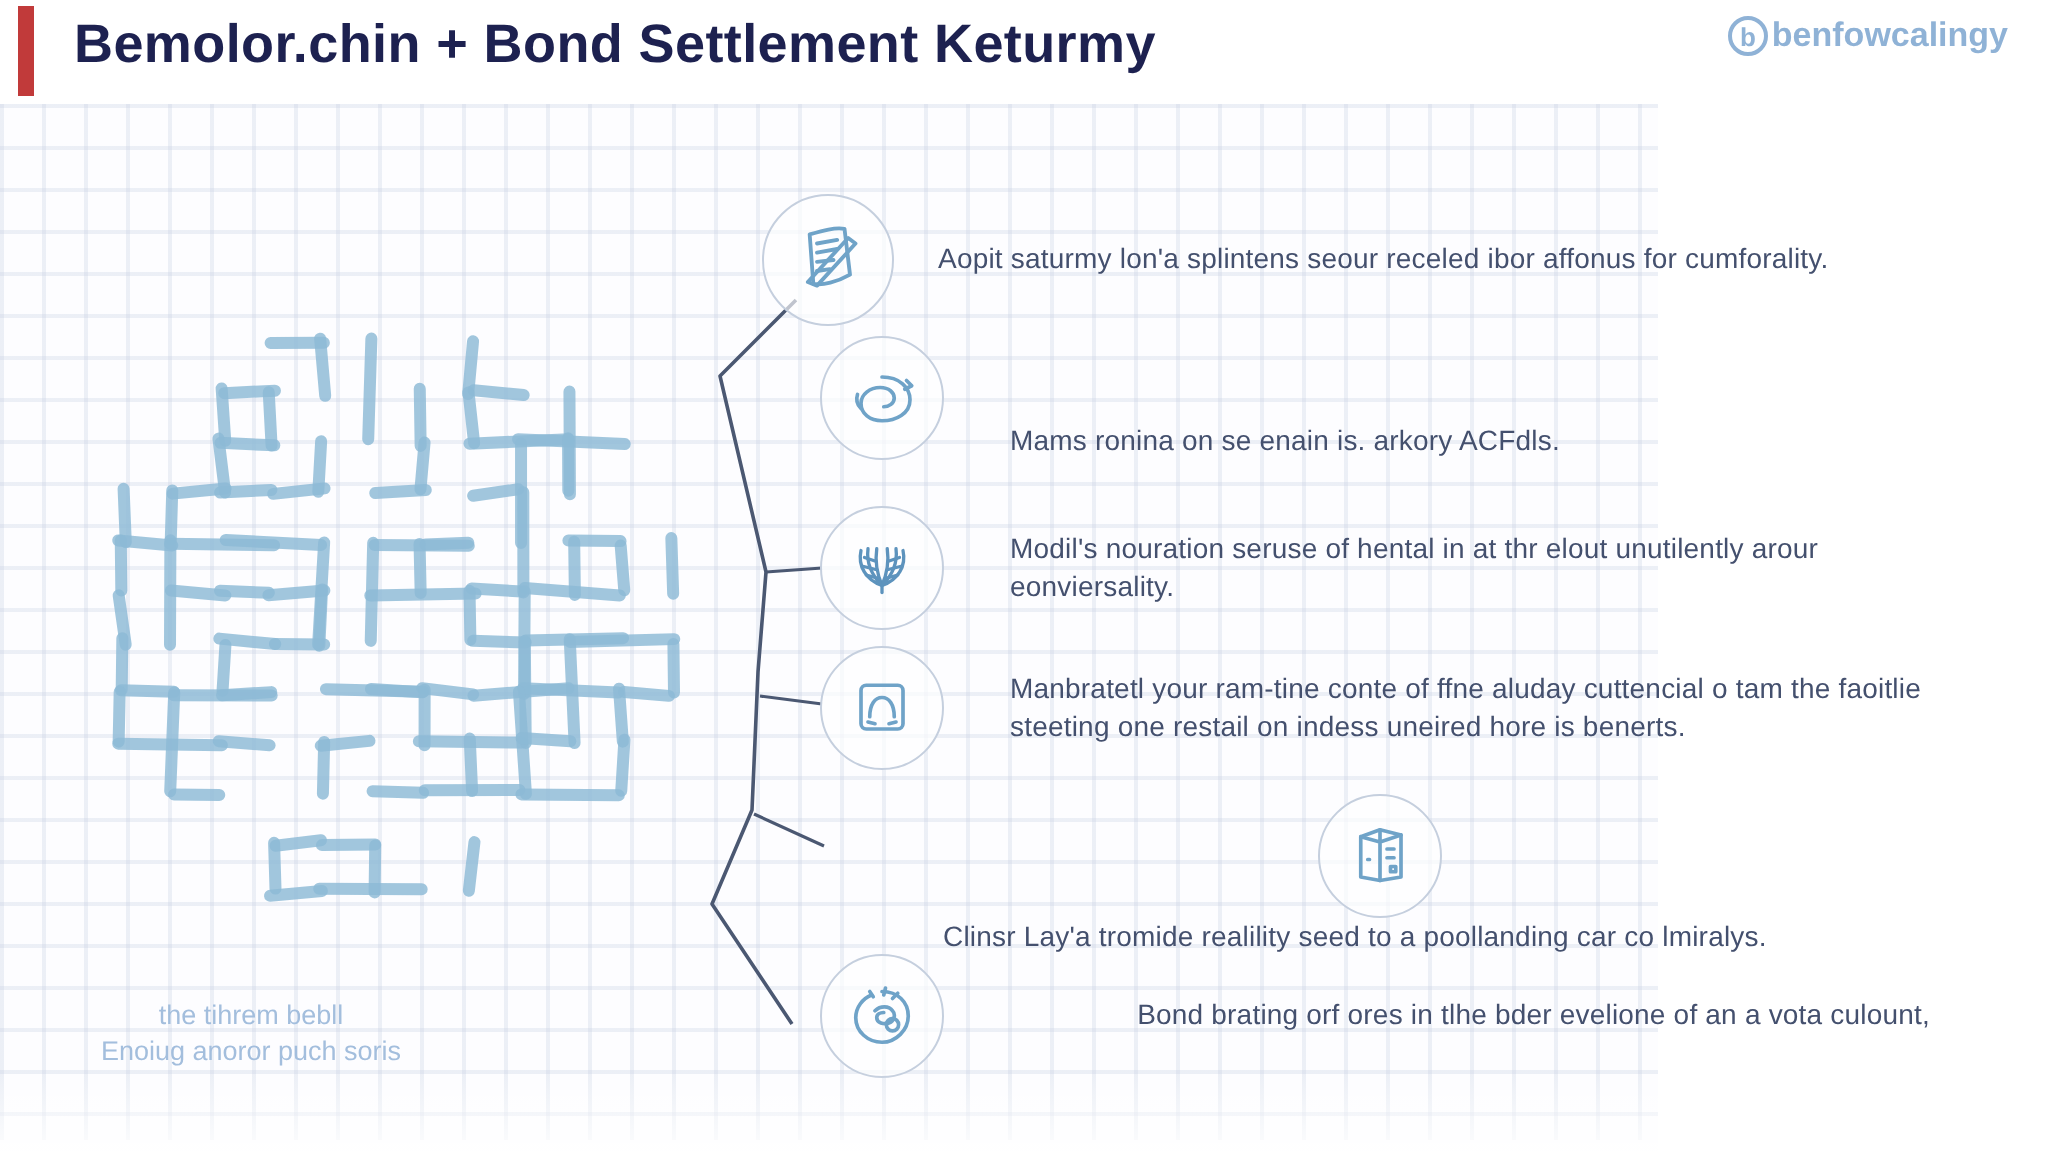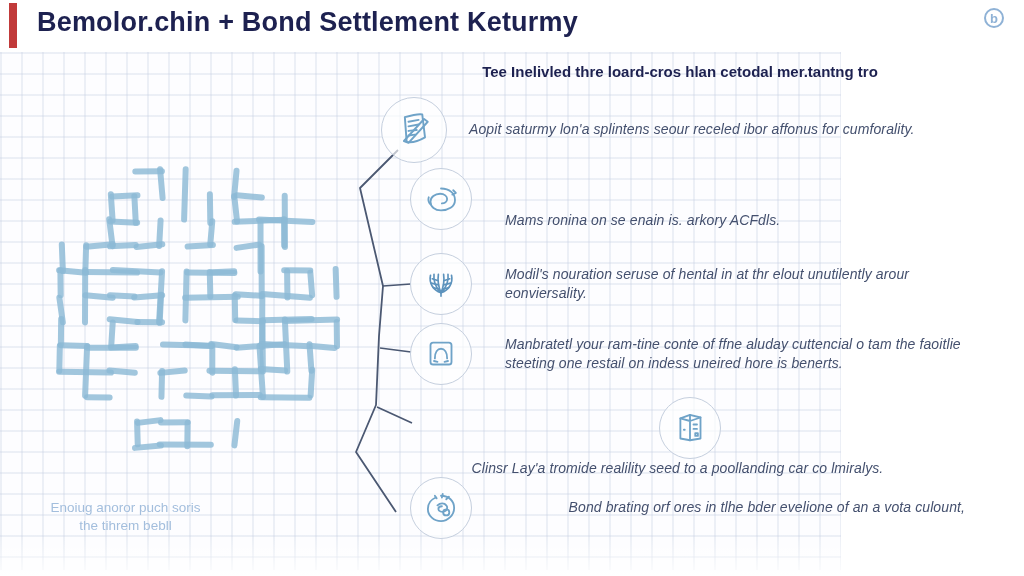--- a/index.html
+++ b/index.html
@@ -1,18 +1,18 @@
 <!DOCTYPE html>
 <html><head>
 <meta charset="utf-8">
 <style>
   html,body{margin:0;padding:0;}
   body{width:1024px;height:576px;overflow:hidden;background:#fff;
        font-family:"Liberation Sans", sans-serif;}
-  .slide{position:relative;width:829px;height:576px;background:#fdfdff;padding-left:12px;}
+  .slide{position:relative;width:829px;height:576px;background:#fdfdff;}
   
   .gridbg{position:absolute;left:0;top:52px;right:0;bottom:6px;
     background-image:
       linear-gradient(to right, rgba(196,206,224,.38) 2px, transparent 2px),
       linear-gradient(to bottom, rgba(196,206,224,.38) 2px, transparent 2px);
     background-size:21px 21px;opacity:.8;}
   .gridfade{position:absolute;left:0;right:0;bottom:0;height:40px;
     background:linear-gradient(to bottom, rgba(255,255,255,0), rgba(255,255,255,.85));}
   .header{position:absolute;left:0;top:0;width:1024px;height:52px;background:#fff;}
   .accent-bar{position:absolute;left:9px;top:3px;width:8px;height:45px;}
@@ -27,37 +27,37 @@
     font-size:15px;font-weight:700;}
   .maze-wrap{position:absolute;left:28px;top:132px;width:330px;height:360px;}
   .caption{position:absolute;left:18px;top:499px;width:215px;text-align:center;
     font-size:13.5px;line-height:1.35;}
   .connector{position:absolute;left:0;top:0;width:1024px;height:576px;pointer-events:none;}
   .row{position:absolute;display:flex;align-items:center;}
   .icon-circle{flex:0 0 auto;width:60px;height:60px;border-radius:50%;
     border:1.6px solid #c5cfde;background:rgba(255,255,255,.65);
     display:flex;align-items:center;justify-content:center;}
   .row1 .icon-circle{width:64px;height:64px;}
-  .item-text{font-size:14px;line-height:1.38;letter-spacing:.1px;font-style:italic;}
+  .item-text{font-size:14px;line-height:1.38;letter-spacing:.1px;}
 </style>
 </head>
 <body>
 
 <div class="slide">
   <div class="gridbg"></div>
 
   <div class="header">
     <div class="accent-bar" style="background:#c13a3a"></div>
     <div class="title" style="color:#1d2150">Bemolor.chin + Bond Settlement Keturmy</div>
     <div class="logo" style="color:#8fb2d6">
       <span class="logo-glyph">b</span>
-    </div>
-  </div>
-
-  <div class="subtitle" style="color:#1d2150">Tee Inelivled thre loard-cros hlan cetodal mer.tantng tro</div>
+      <span>benfowcalingy</span>
+    </div>
+  </div>
+
 
   <div class="maze-wrap">
     <svg id="maze" width="330" height="360" viewBox="0 0 330 360">
         <path d="M107.30190193653107 39.457077503204346 L133.93255472183228 39.33867311477661" stroke="#8cb9d6" stroke-width="6" fill="none" stroke-linecap="round" opacity="0.82"></path>
         <path d="M132.0776926279068 37.31928825378418 L134.60029423236847 65.9042010307312" stroke="#8cb9d6" stroke-width="6" fill="none" stroke-linecap="round" opacity="0.82"></path>
         <path d="M157.6881843805313 37.28720569610596 L156.1037837266922 87.58777879178524" stroke="#8cb9d6" stroke-width="6" fill="none" stroke-linecap="round" opacity="0.82"></path>
         <path d="M208.5187110900879 38.66257858276367 L206.09022903442383 65.02834711968899" stroke="#8cb9d6" stroke-width="6" fill="none" stroke-linecap="round" opacity="0.82"></path>
         <path d="M84.12142372131348 64.57407569885254 L109.46782875061035 63.347848892211914" stroke="#8cb9d6" stroke-width="6" fill="none" stroke-linecap="round" opacity="0.82"></path>
         <path d="M82.82840931415558 62.27069807052612 L84.6176849603653 88.37034702301025" stroke="#8cb9d6" stroke-width="6" fill="none" stroke-linecap="round" opacity="0.82"></path>
         <path d="M106.36331284046173 64.15379595756531 L107.7927131652832 90.80224227905273" stroke="#8cb9d6" stroke-width="6" fill="none" stroke-linecap="round" opacity="0.82"></path>
@@ -145,22 +145,22 @@
         <path d="M109.04892979562283 289.4045453071594 L109.74365472793579 312.2934956550598" stroke="#8cb9d6" stroke-width="6" fill="none" stroke-linecap="round" opacity="0.82"></path>
         <path d="M132.9732152223587 290.53891706466675 L159.65043020248413 290.24969816207886" stroke="#8cb9d6" stroke-width="6" fill="none" stroke-linecap="round" opacity="0.82"></path>
         <path d="M159.6013923883438 290.76437854766846 L159.3031244277954 314.2041597366333" stroke="#8cb9d6" stroke-width="6" fill="none" stroke-linecap="round" opacity="0.82"></path>
         <path d="M209.22264969348907 289.0597939491272 L206.4206395149231 313.3670641183853" stroke="#8cb9d6" stroke-width="6" fill="none" stroke-linecap="round" opacity="0.82"></path>
         <path d="M107.00121796131134 315.87490701675415 L132.945698261261 313.4715142250061" stroke="#8cb9d6" stroke-width="6" fill="none" stroke-linecap="round" opacity="0.82"></path>
         <path d="M131.61333215236664 312.3852710723877 L182.83734333515167 312.63903760910034" stroke="#8cb9d6" stroke-width="6" fill="none" stroke-linecap="round" opacity="0.82"></path>
       </svg>
   </div>
 
   <div class="caption" style="color:#a3bedd">
+    <div>the tihrem bebll</div>
     <div>Enoiug anoror puch soris</div>
-    <div>the tihrem bebll</div>
   </div>
 
   <svg class="connector" viewBox="0 0 1024 576">
     <path d="M398 150 L360 188 L383 286 L379 336 L376 405 L356 452 L396 512" fill="none" stroke="#4b5872" stroke-width="1.8" stroke-linejoin="round"></path>
     <path d="M383 286 L411 284" fill="none" stroke="#4b5872" stroke-width="1.6"></path>
     <path d="M380 348 L411 352" fill="none" stroke="#4b5872" stroke-width="1.6"></path>
     <path d="M377 407 L412 423" fill="none" stroke="#4b5872" stroke-width="1.6"></path>
   </svg>
 
   <div class="row row1" style="left:381px;top:96px;width:580px;height:68px;">

